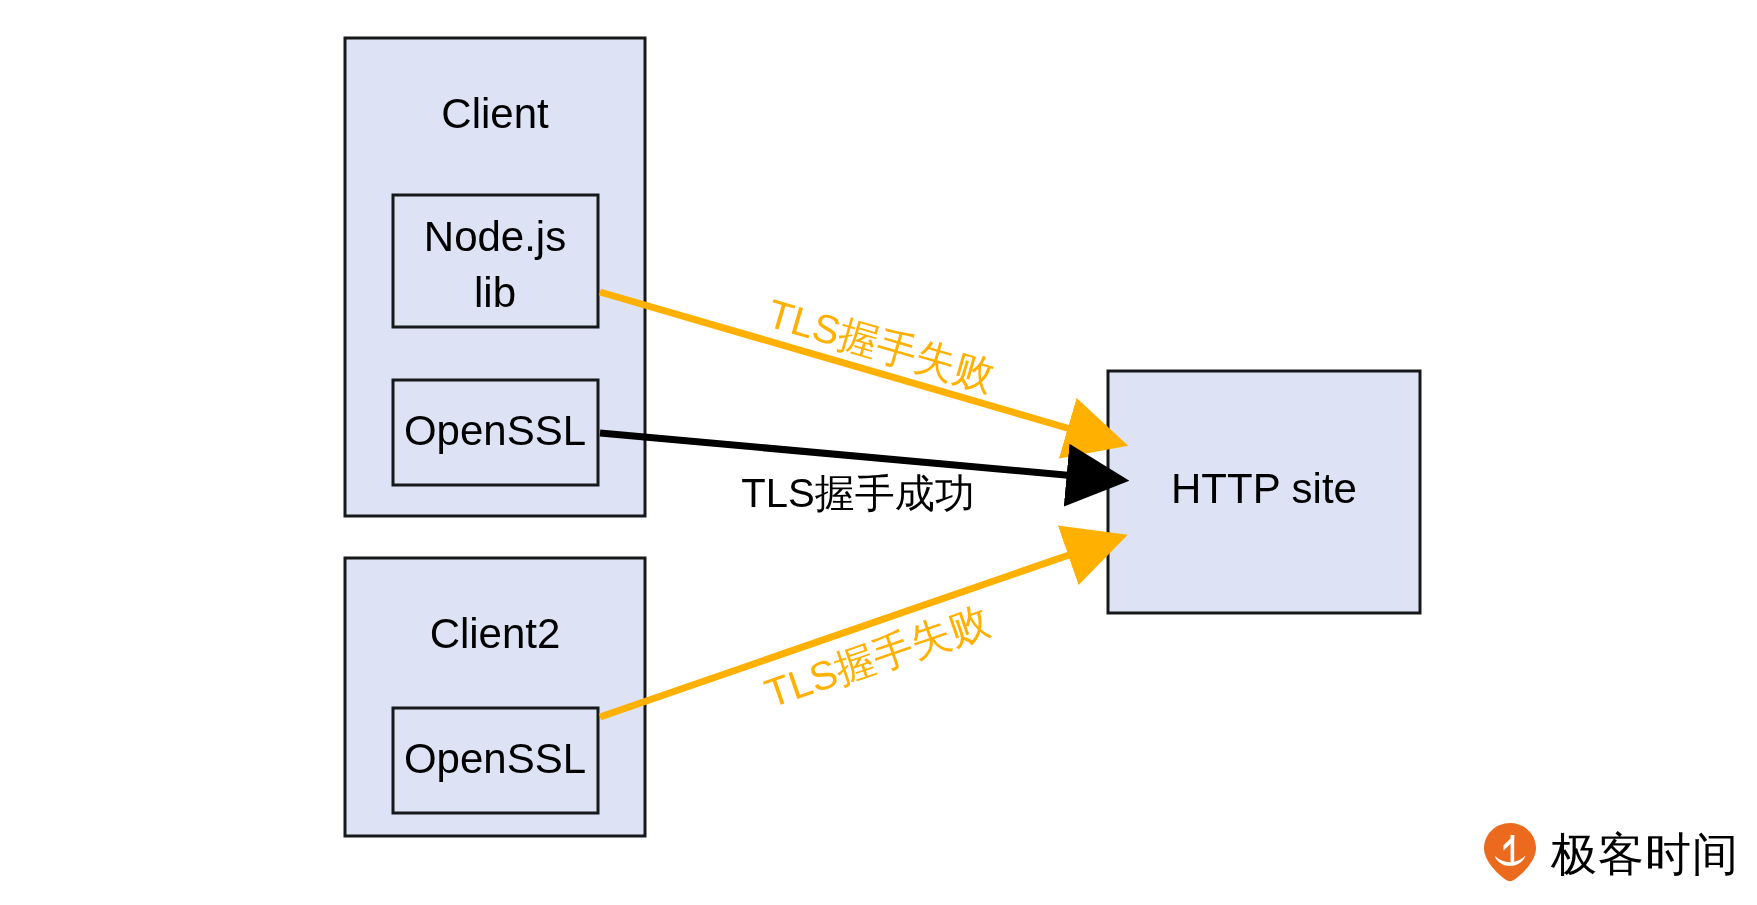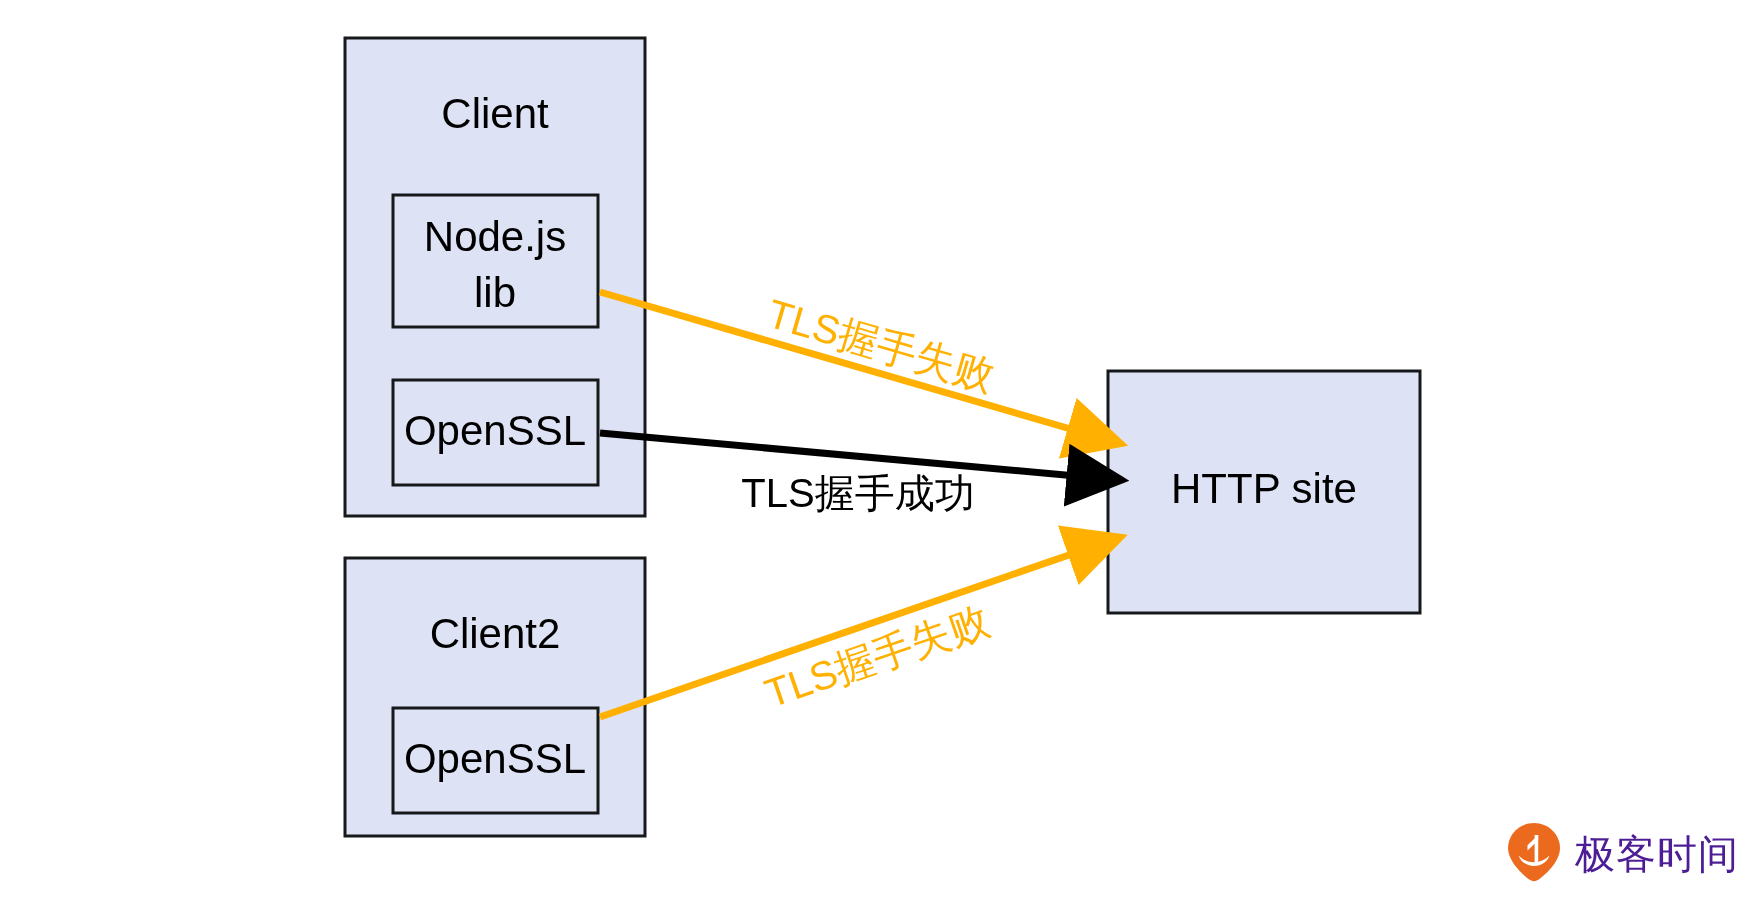--- a/index.html
+++ b/index.html
@@ -69,22 +69,22 @@
   .watermark {
     position: absolute;
     right: 18px;
     bottom: 18px;
     display: flex;
     align-items: center;
     gap: 12px;
   }
   .watermark-text {
     font-family: "Liberation Sans", "DejaVu Sans", sans-serif;
-    font-size: 40px;
-    color: #4c1d95;
+    font-size: 46px;
+    color: #000000;
     letter-spacing: 1px;
     line-height: 1;
   }
 </style>
 </head>
 <body>
 
 <div id="diagram-root">
   <svg class="diagram" viewBox="0 0 1757 905" xmlns="http://www.w3.org/2000/svg">
 

